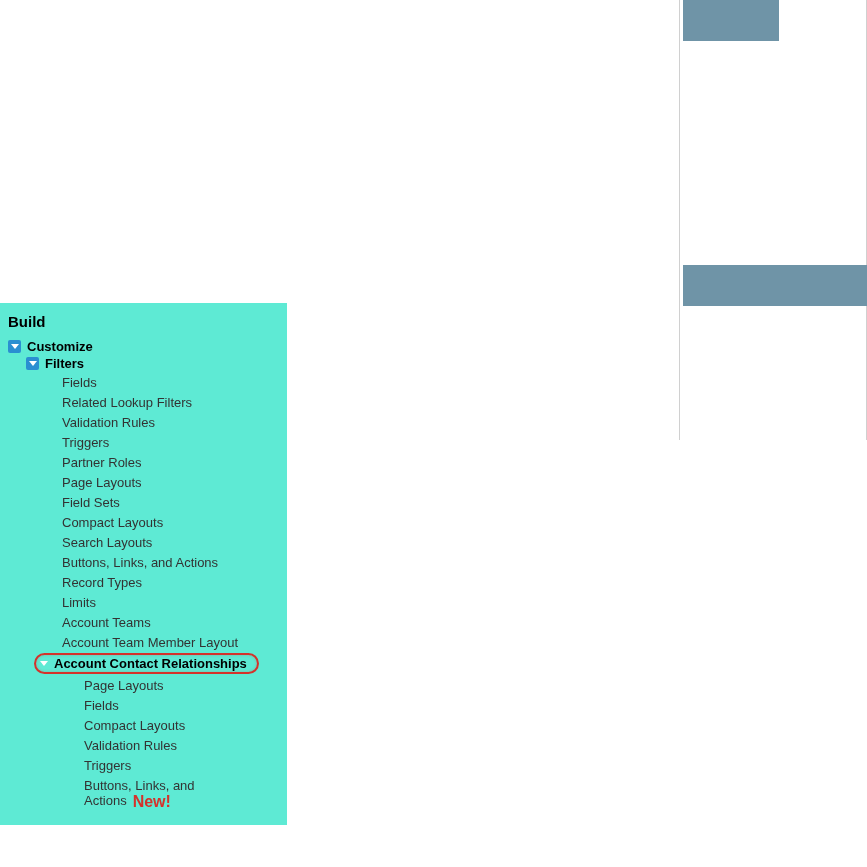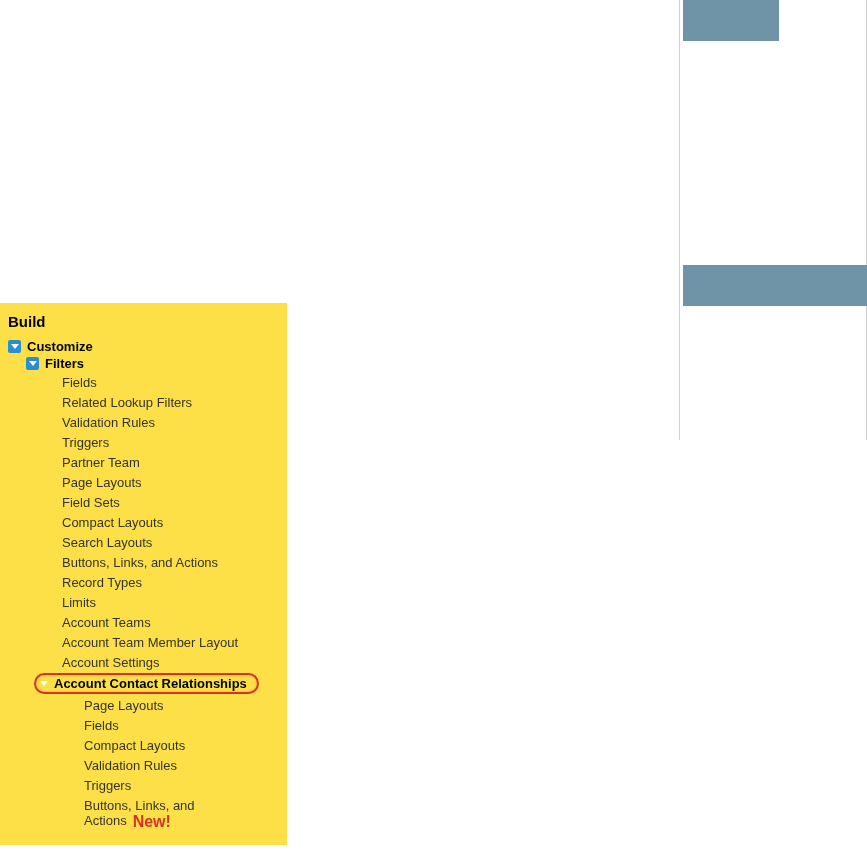--- a/index.html
+++ b/index.html
@@ -36,21 +36,21 @@
       left: 3px;
       width: 185px;
       height: 41px;
       background: #6f94a7;
     }
     .sidebar {
       position: absolute;
       left: 0;
       top: 303px;
       width: 287px;
-      background: #fde047;
+      background: #5eead4;
       padding: 8px 6px 12px 6px;
     }
     .section-header {
       font-weight: bold;
       font-size: 15px;
       color: #000;
       padding: 2px 0 8px 2px;
     }
     .tree-item {
       display: flex;
@@ -128,31 +128,30 @@
 
   <div class="tree-item indent-1">
     <span class="expand-icon"></span>
     <span class="bold-label">Filters</span>
   </div>
 
   <div class="leaf-item indent-2"><a class="leaf-link">Fields</a></div>
   <div class="leaf-item indent-2"><a class="leaf-link">Related Lookup Filters</a></div>
   <div class="leaf-item indent-2"><a class="leaf-link">Validation Rules</a></div>
   <div class="leaf-item indent-2"><a class="leaf-link">Triggers</a></div>
-  <div class="leaf-item indent-2"><a class="leaf-link">Partner Team</a></div>
+  <div class="leaf-item indent-2"><a class="leaf-link">Partner Roles</a></div>
   <div class="leaf-item indent-2"><a class="leaf-link">Page Layouts</a></div>
   <div class="leaf-item indent-2"><a class="leaf-link">Field Sets</a></div>
   <div class="leaf-item indent-2"><a class="leaf-link">Compact Layouts</a></div>
   <div class="leaf-item indent-2"><a class="leaf-link">Search Layouts</a></div>
   <div class="leaf-item indent-2"><a class="leaf-link">Buttons, Links, and Actions</a></div>
   <div class="leaf-item indent-2"><a class="leaf-link">Record Types</a></div>
   <div class="leaf-item indent-2"><a class="leaf-link">Limits</a></div>
   <div class="leaf-item indent-2"><a class="leaf-link">Account Teams</a></div>
   <div class="leaf-item indent-2"><a class="leaf-link">Account Team Member Layout</a></div>
-  <div class="leaf-item indent-2"><a class="leaf-link">Account Settings</a></div>
 
   <div style="padding:1px 0;">
     <div class="highlight">
       <span class="expand-icon"></span>
       <span class="bold-label">Account Contact Relationships</span>
     </div>
   </div>
 
   <div class="leaf-item indent-3"><a class="leaf-link">Page Layouts</a></div>
   <div class="leaf-item indent-3"><a class="leaf-link">Fields</a></div>

